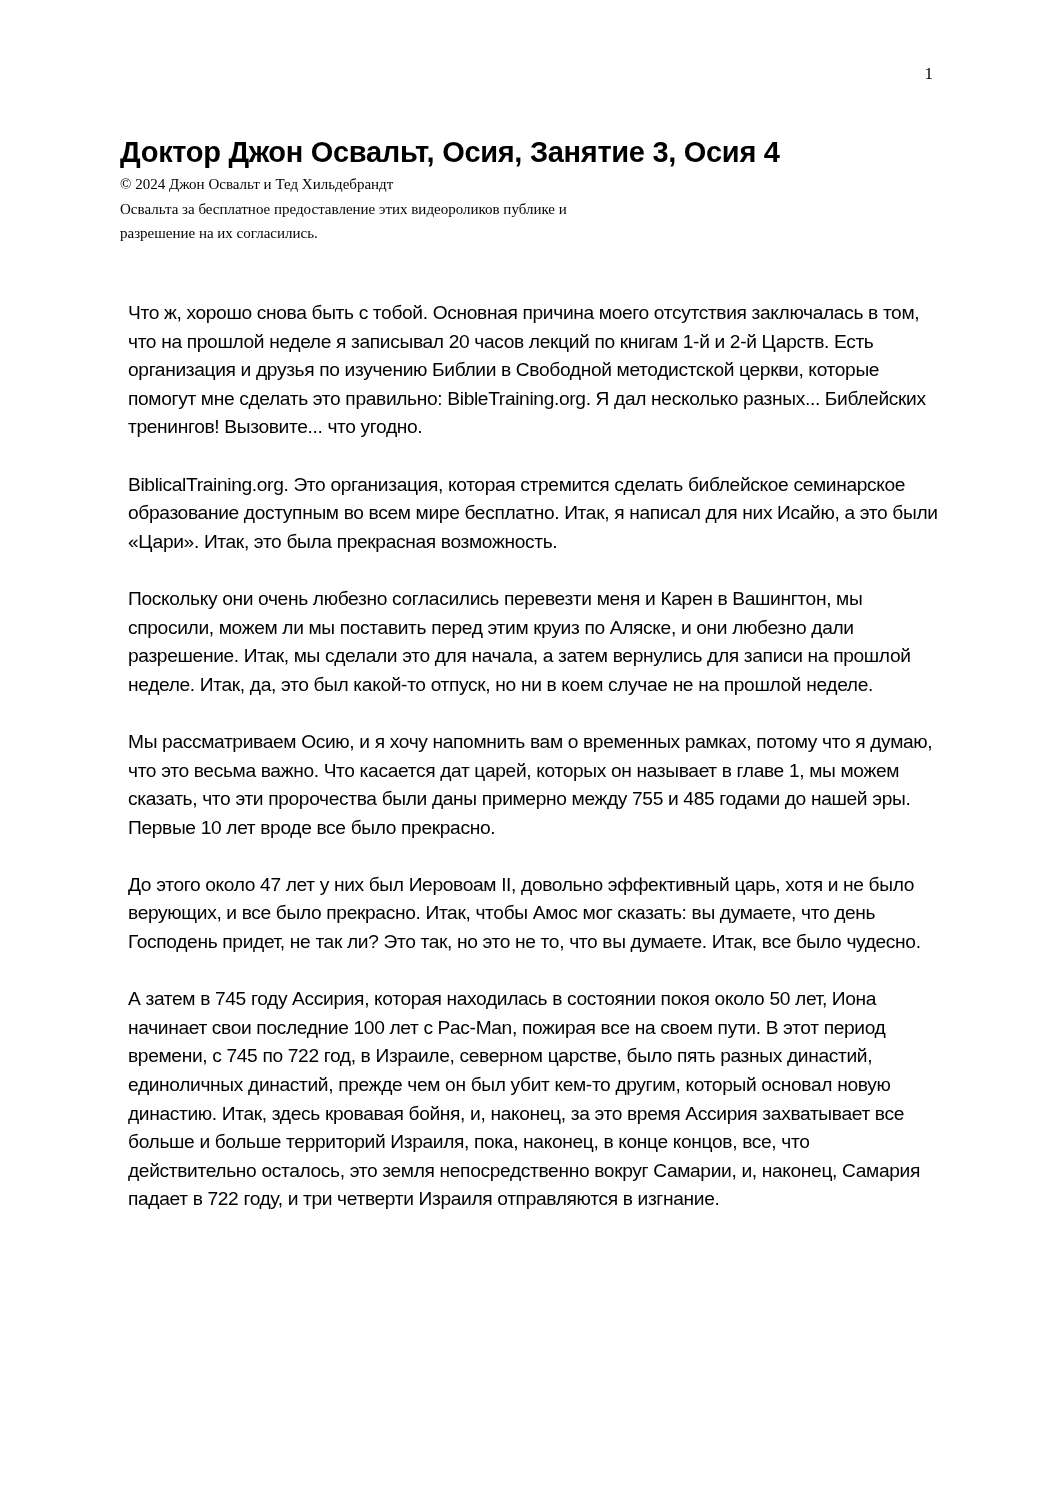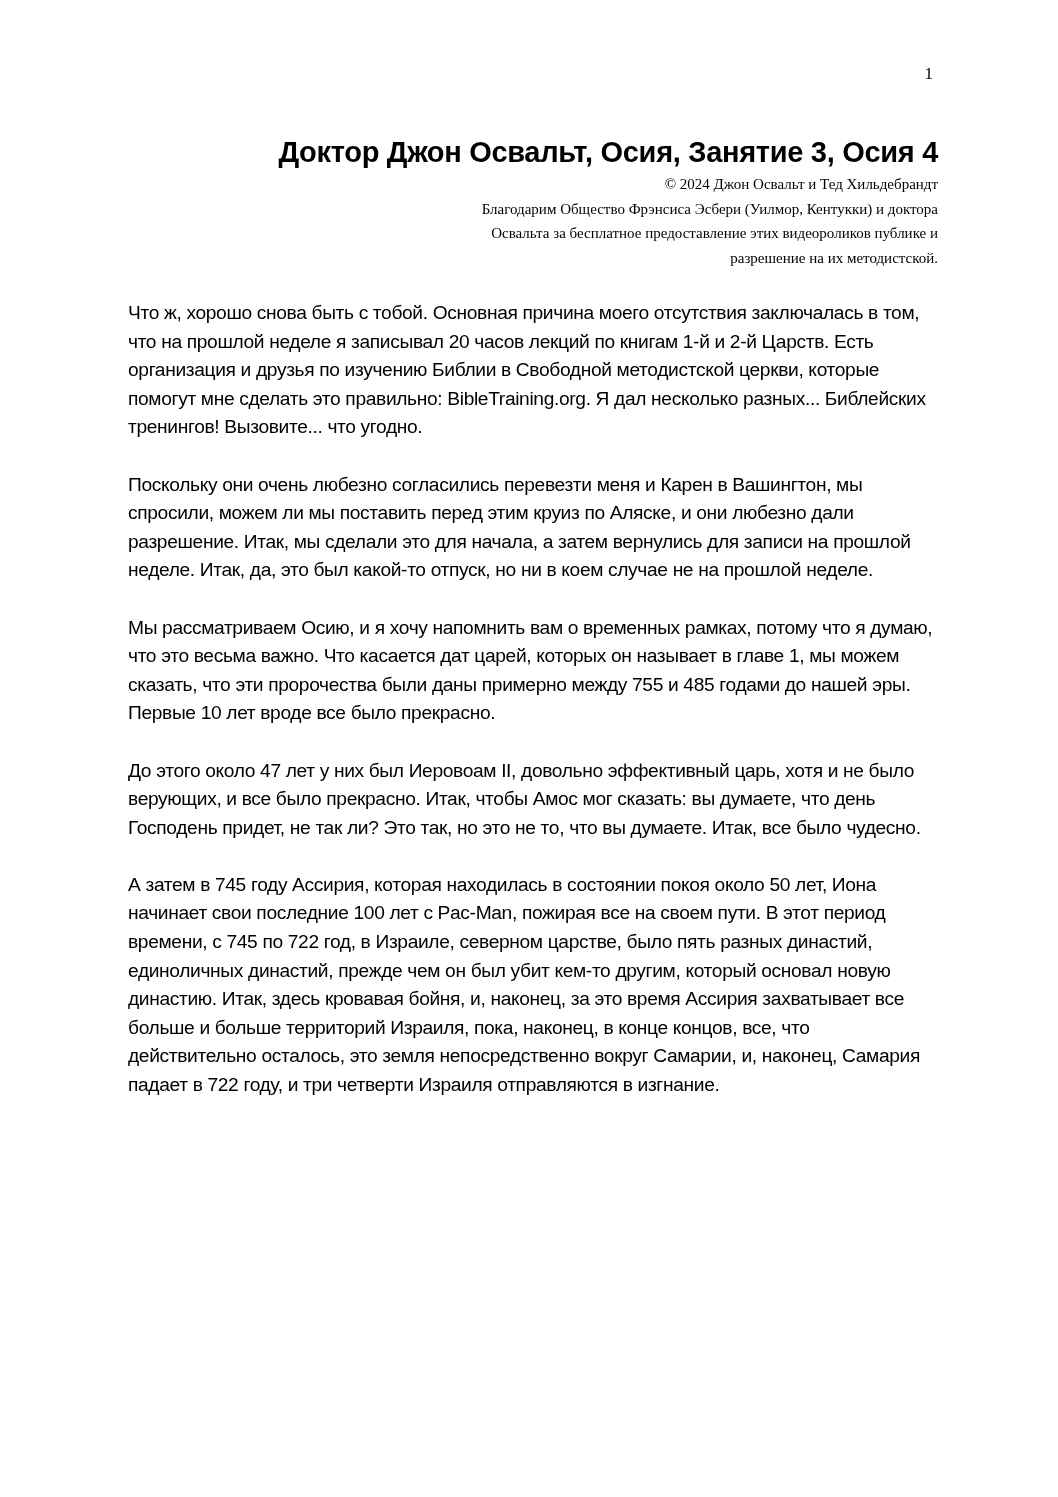--- a/index.html
+++ b/index.html
@@ -20,21 +20,21 @@
       right: 125px;
       font-family: "Liberation Serif", serif;
       font-size: 17px;
       line-height: 20px;
     }
     .header {
       position: absolute;
       top: 132px;
       left: 120px;
       width: 818px;
-      text-align: right;
+      text-align: left;
     }
     .title {
       font-family: "Liberation Sans", sans-serif;
       font-weight: bold;
       font-size: 29px;
       line-height: 40px;
       margin: 0;
       letter-spacing: -0.3px;
     }
     .subline {
@@ -58,24 +58,24 @@
     }
   </style>
 </head>
 <body>
 
 <div class="page-number">1</div>
 
 <div class="header">
   <h1 class="title">Доктор Джон Освальт, Осия, Занятие 3, Осия 4</h1>
   <p class="subline">© 2024 Джон Освальт и Тед Хильдебрандт</p>
-  <p class="subline">Благодарим Общество Фрэнсиса Эсбери (Уилмор, Кентукки) и доктора</p>
   <p class="subline">Освальта за бесплатное предоставление этих видеороликов публике и</p>
-  <p class="subline">разрешение на их методистской.</p>
+  <p class="subline">разрешение на их согласились.</p>
 </div>
 
 <div class="body-text">
   <p>Что ж, хорошо снова быть с тобой. Основная причина моего отсутствия заключалась в том, что на прошлой неделе я записывал 20 часов лекций по книгам 1-й и 2-й Царств. Есть организация и друзья по изучению Библии в Свободной методистской церкви, которые помогут мне сделать это правильно: BibleTraining.org. Я дал несколько разных... Библейских тренингов! Вызовите... что угодно.</p>
+  <p>BiblicalTraining.org. Это организация, которая стремится сделать библейское семинарское образование доступным во всем мире бесплатно. Итак, я написал для них Исайю, а это были «Цари». Итак, это была прекрасная возможность.</p>
   <p>Поскольку они очень любезно согласились перевезти меня и Карен в Вашингтон, мы спросили, можем ли мы поставить перед этим круиз по Аляске, и они любезно дали разрешение. Итак, мы сделали это для начала, а затем вернулись для записи на прошлой неделе. Итак, да, это был какой-то отпуск, но ни в коем случае не на прошлой неделе.</p>
   <p>Мы рассматриваем Осию, и я хочу напомнить вам о временных рамках, потому что я думаю, что это весьма важно. Что касается дат царей, которых он называет в главе 1, мы можем сказать, что эти пророчества были даны примерно между 755 и 485 годами до нашей эры. Первые 10 лет вроде все было прекрасно.</p>
   <p>До этого около 47 лет у них был Иеровоам II, довольно эффективный царь, хотя и не было верующих, и все было прекрасно. Итак, чтобы Амос мог сказать: вы думаете, что день Господень придет, не так ли? Это так, но это не то, что вы думаете. Итак, все было чудесно.</p>
   <p>А затем в 745 году Ассирия, которая находилась в состоянии покоя около 50 лет, Иона начинает свои последние 100 лет с Pac-Man, пожирая все на своем пути. В этот период времени, с 745 по 722 год, в Израиле, северном царстве, было пять разных династий, единоличных династий, прежде чем он был убит кем-то другим, который основал новую династию. Итак, здесь кровавая бойня, и, наконец, за это время Ассирия захватывает все больше и больше территорий Израиля, пока, наконец, в конце концов, все, что действительно осталось, это земля непосредственно вокруг Самарии, и, наконец, Самария падает в 722 году, и три четверти Израиля отправляются в изгнание.</p>
 </div>
 
 </body></html>

